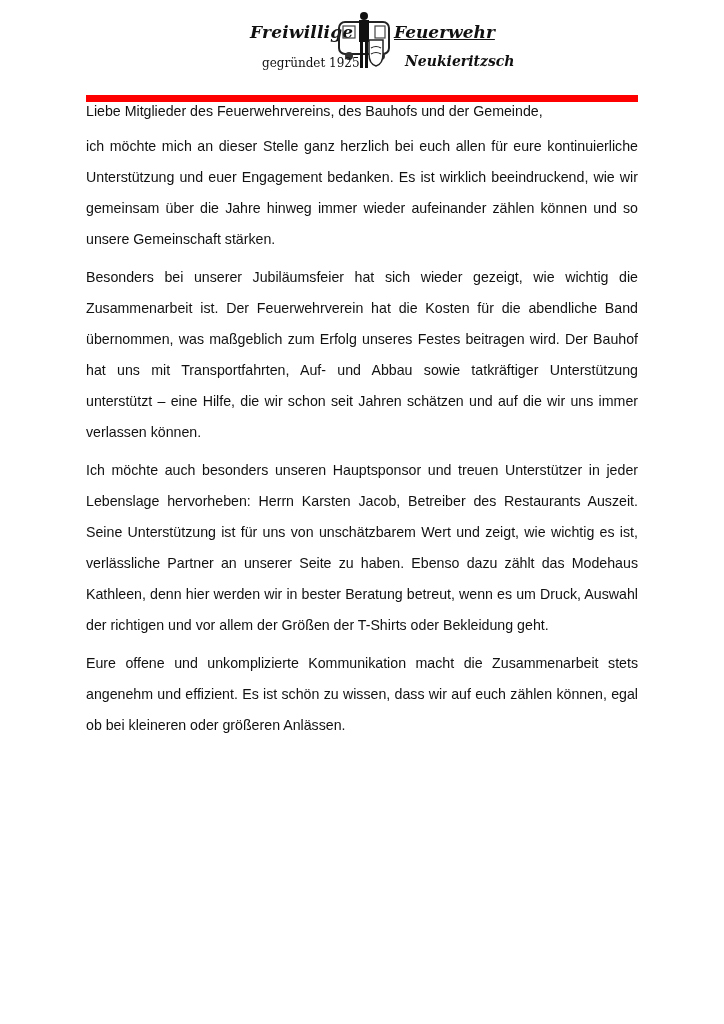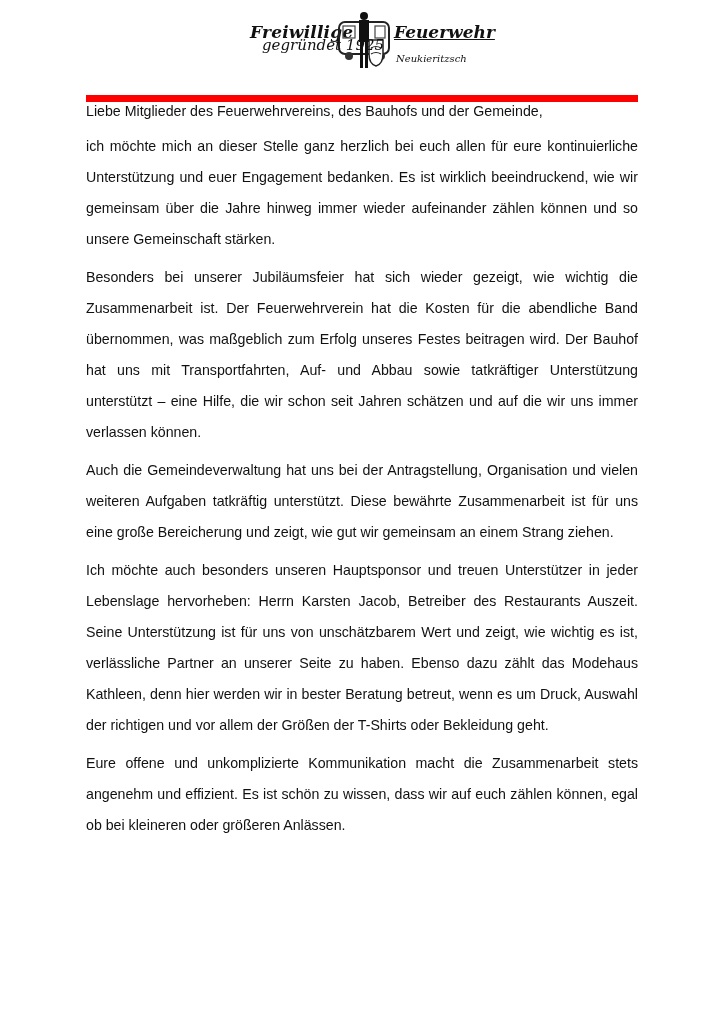--- a/index.html
+++ b/index.html
@@ -1,21 +1,21 @@
 <!DOCTYPE html>
 <html><head>
 <meta charset="utf-8">
 <style>
   html, body { margin: 0; padding: 0; background: #ffffff; }
   body { width: 724px; height: 1024px; position: relative; overflow: hidden; }
   .header { position: absolute; left: 240px; top: 8px; width: 245px; height: 70px; text-align: center; }
   .logo-left { position: absolute; left: 10px; top: 14px; font-family: "DejaVu Serif", serif; font-style: italic; font-weight: bold; font-size: 17px; color: #111; letter-spacing: 0.2px; }
   .logo-right { position: absolute; left: 154px; top: 14px; font-family: "DejaVu Serif", serif; font-style: italic; font-weight: bold; font-size: 17px; color: #111; text-decoration: underline; }
-  .logo-sub-left { position: absolute; left: 22px; top: 28px; font-family: "DejaVu Serif", serif; font-style: italic; font-size: 15px; color: #111; }
-  .logo-sub-right { position: absolute; left: 156px; top: 45px; font-family: "DejaVu Serif", serif; font-style: italic; font-size: 10px; color: #111; }
+  .logo-sub-left { position: absolute; left: 22px; top: 48px; font-family: "DejaVu Serif", serif; font-size: 12px; color: #111; }
+  .logo-sub-right { position: absolute; left: 165px; top: 45px; font-family: "DejaVu Serif", serif; font-style: italic; font-size: 14px; color: #111; font-weight: bold; }
   .emblem { position: absolute; left: 95px; top: 2px; width: 60px; height: 68px; }
   .rule { position: absolute; left: 86px; top: 95px; width: 552px; height: 7px; background: #ff0000; }
   .content { position: absolute; left: 86px; top: 96px; width: 552px; font-family: "Liberation Sans", sans-serif; font-size: 14.2px; color: #111; }
   .content p { margin: 0 0 7px 0; line-height: 31px; text-align: justify; }
   .content p.salutation { margin-bottom: 4px; }
 </style>
 </head>
 <body>
 
 <div class="header">
@@ -37,16 +37,15 @@
   <span class="logo-sub-left">gegründet 1925</span>
   <span class="logo-sub-right">Neukieritzsch</span>
 </div>
 
 <div class="rule"></div>
 
 <div class="content">
   <p class="salutation">Liebe Mitglieder des Feuerwehrvereins, des Bauhofs und der Gemeinde,</p>
   <p>ich möchte mich an dieser Stelle ganz herzlich bei euch allen für eure kontinuierliche Unterstützung und euer Engagement bedanken. Es ist wirklich beeindruckend, wie wir gemeinsam über die Jahre hinweg immer wieder aufeinander zählen können und so unsere Gemeinschaft stärken.</p>
   <p>Besonders bei unserer Jubiläumsfeier hat sich wieder gezeigt, wie wichtig die Zusammenarbeit ist. Der Feuerwehrverein hat die Kosten für die abendliche Band übernommen, was maßgeblich zum Erfolg unseres Festes beitragen wird. Der Bauhof hat uns mit Transportfahrten, Auf- und Abbau sowie tatkräftiger Unterstützung unterstützt – eine Hilfe, die wir schon seit Jahren schätzen und auf die wir uns immer verlassen können.</p>
-  <p>Auch die Gemeindeverwaltung hat uns bei der Antragstellung, Organisation und vielen weiteren Aufgaben tatkräftig unterstützt. Diese bewährte Zusammenarbeit ist für uns eine große Bereicherung und zeigt, wie gut wir gemeinsam an einem Strang ziehen.</p>
   <p>Ich möchte auch besonders unseren Hauptsponsor und treuen Unterstützer in jeder Lebenslage hervorheben: Herrn Karsten Jacob, Betreiber des Restaurants Auszeit. Seine Unterstützung ist für uns von unschätzbarem Wert und zeigt, wie wichtig es ist, verlässliche Partner an unserer Seite zu haben. Ebenso dazu zählt das Modehaus Kathleen,  denn hier werden wir in bester Beratung betreut, wenn es um Druck, Auswahl der richtigen und vor allem der  Größen der T-Shirts oder Bekleidung geht.</p>
   <p>Eure offene und unkomplizierte Kommunikation macht die Zusammenarbeit stets angenehm und effizient. Es ist schön zu wissen, dass wir auf euch zählen können, egal ob bei kleineren oder größeren Anlässen.</p>
 </div>
 
 </body></html>

